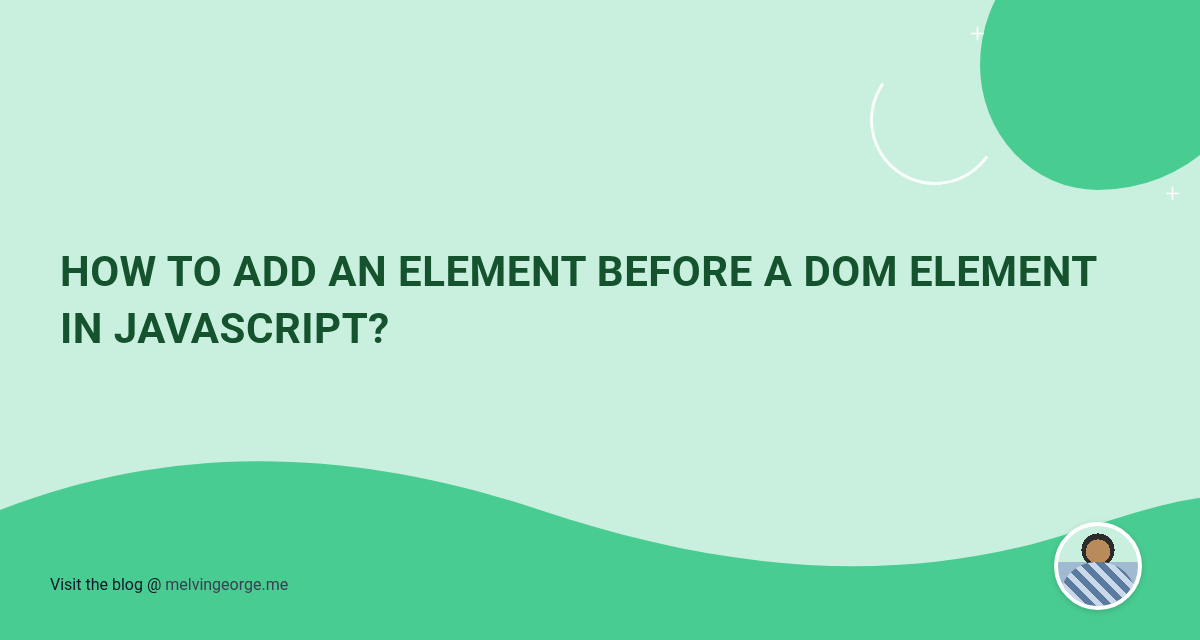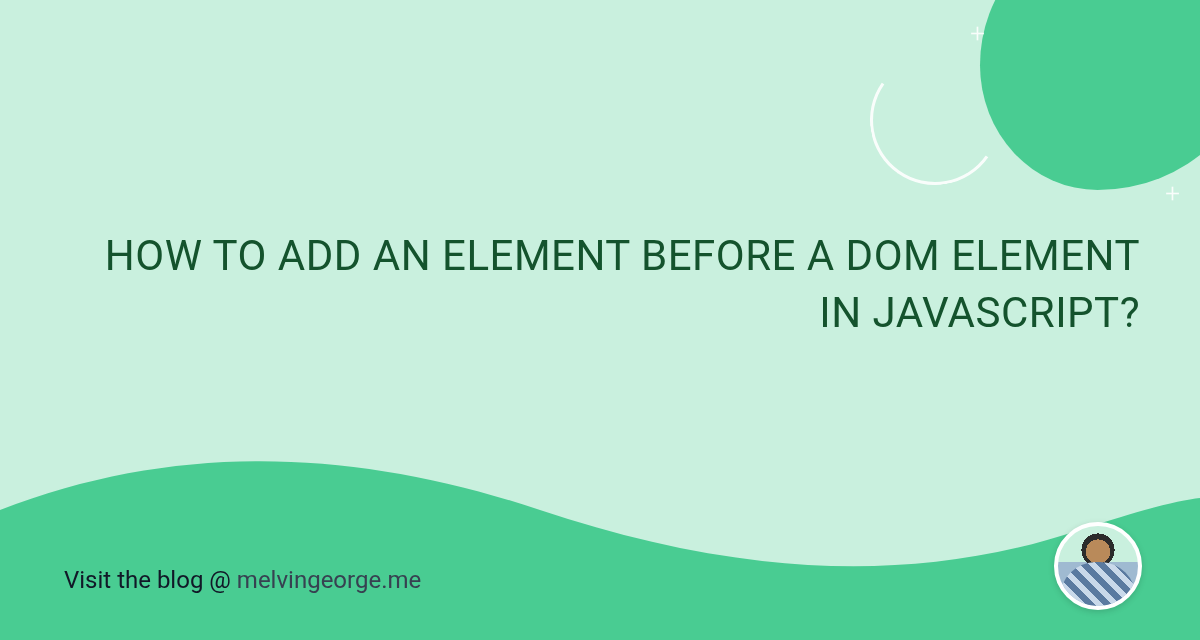--- a/index.html
+++ b/index.html
@@ -52,38 +52,38 @@
   left: 0;
   bottom: 0;
   width: 1200px;
   height: 220px;
 }
 .wave svg { display: block; width: 100%; height: 100%; }
 
 
 .headline {
   position: absolute;
-  top: 228px;
+  top: 244px;
   left: 60px;
   right: 60px;
-  text-align: right;
-  font-weight: 400;
+  text-align: left;
+  font-weight: 700;
   font-size: 42px;
   line-height: 1.35;
   letter-spacing: 0.5px;
   color: #14532d;
   text-transform: uppercase;
 }
 
 
 .footer-text {
   position: absolute;
-  left: 64px;
+  left: 50px;
   bottom: 46px;
-  font-size: 24px;
+  font-size: 16px;
   color: #111827;
 }
 .footer-text .muted {
   color: #374151;
 }
 
 
 .avatar {
   position: absolute;
   right: 58px;

